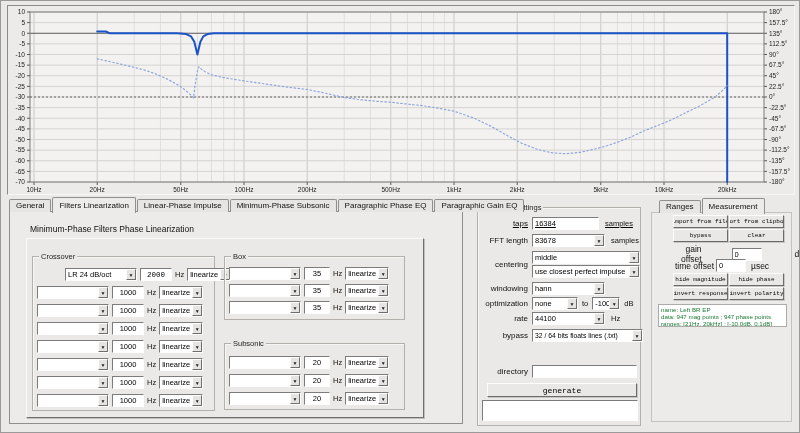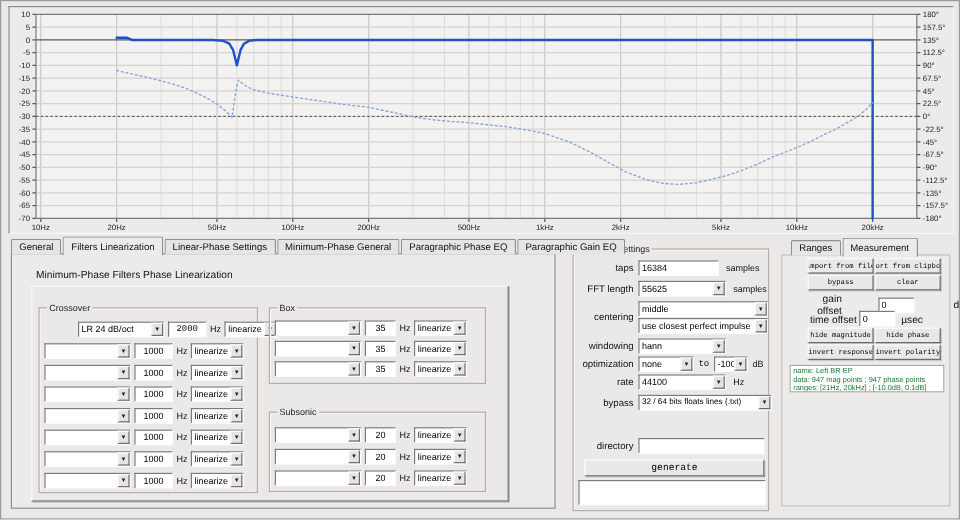--- a/index.html
+++ b/index.html
@@ -204,22 +204,22 @@
         <rect x="22" y="6" width="734" height="170" fill="none" stroke="#7a7a7a" stroke-width="1"></rect>
         <line x1="22" y1="91" x2="756" y2="91" stroke="#444444" stroke-width="0.8" stroke-dasharray="2 2"></line>
         <path d="M89.2 25.5 L97.9 25.5 L102.0 27.3 L169.1 27.3 L178.1 28.1 L183.1 30.4 L186.3 35.8 L189.4 48.5 L192.4 35.8 L195.3 30.4 L199.5 28.1 L206.0 27.3 L719.2 27.3 L719.2 176.0" fill="none" stroke="#1b52c8" stroke-width="2" stroke-linejoin="round" stroke-linecap="round"></path>
         <path d="M89.2 52.8 L105.8 56.5 L119.9 59.8 L134.9 63.6 L147.8 67.9 L161.1 74.0 L172.8 80.6 L179.8 86.3 L183.9 90.1 L185.5 91.9 L187.1 79.2 L189.4 65.0 L190.9 60.8 L193.9 63.6 L198.1 66.4 L203.5 68.8 L215.6 71.6 L236.0 74.9 L259.9 78.3 L278.9 81.1 L299.2 83.4 L319.6 87.7 L336.2 91.5 L352.8 93.8 L369.0 95.3 L382.8 96.2 L399.4 98.1 L413.5 99.5 L431.2 102.3 L446.0 105.2 L466.4 112.3 L483.0 120.3 L499.6 129.7 L513.7 137.3 L529.6 143.4 L543.1 146.7 L557.6 147.7 L572.4 146.3 L585.2 143.4 L596.4 140.6 L609.4 136.3 L623.5 130.7 L635.6 125.0 L646.4 120.8 L656.0 117.0 L668.7 111.3 L679.9 105.6 L689.9 100.9 L698.9 95.7 L707.0 91.0 L713.1 85.8 L719.2 79.7" fill="none" stroke="#8ea6de" stroke-width="1.2" stroke-linejoin="round" stroke-linecap="round" stroke-dasharray="1.5 2.5"></path>
       </svg>
   </div>
 
   <div class="tabbar" id="main-tabbar" style="left:8px;top:196px;">
       <div class="tab">General</div>
       <div class="tab sel">Filters Linearization</div>
-      <div class="tab">Linear-Phase Settings</div>
-      <div class="tab">Minimum-Phase General</div>
+      <div class="tab">Linear-Phase Impulse</div>
+      <div class="tab">Minimum-Phase Subsonic</div>
       <div class="tab">Paragraphic Phase EQ</div>
       <div class="tab">Paragraphic Gain EQ</div>
     </div>
 
   <div class="page" style="left:8px;top:210px;width:454px;height:213px;">
     <div class="heading" style="left:20px;top:12px;">Minimum-Phase Filters Phase Linearization</div>
 
     <div class="panel-raised" style="left:16px;top:26px;width:398px;height:180px;">
 
       <div class="groupbox" id="gb-crossover" style="left:5px;top:17px;width:183px;height:155px;">
@@ -401,30 +401,30 @@
             </div>
           </div>
         </div>
 
     </div>
   </div>
 
   <div class="groupbox" style="left:476px;top:206px;width:164px;height:219px;z-index:3;">
     <span class="legend">Impulse Settings</span>
 
-    <div class="irow" style="top:9px;">
+    <div class="irow" style="top:9px;text-decoration:underline;">
       <span class="ilabel">taps</span>
       <input class="tinput" style="width: 67px;" value="16384">
       <span class="unit" style="margin-left:6px;">samples</span>
     </div>
 
     <div class="irow" style="top:26px;">
       <span class="ilabel">FFT length</span>
       <div class="combo" style="width:73px;">
-        <span class="ctext">55625</span>
+        <span class="ctext">83678</span>
           <span class="carrow">▼</span>
       </div>
       <span class="unit" style="margin-left:6px;">samples</span>
     </div>
 
     <div class="irow" style="top:43px;height:27px;">
       <span class="ilabel">centering</span>
       <div style="display:flex;flex-direction:column;gap:1px;">
         <div class="combo" style="width:108px;">
           <span class="ctext">middle</span>
@@ -444,21 +444,21 @@
           <span class="carrow">▼</span>
       </div>
     </div>
 
     <div class="irow" style="top:89px;">
       <span class="ilabel">optimization</span>
       <div class="combo" style="width:46px;">
         <span class="ctext">none</span>
           <span class="carrow">▼</span>
       </div>
-      <span class="unit" style="margin:0 4px;font-family:Liberation Mono, monospace;">to</span>
+      <span class="unit" style="margin:0 4px;">to</span>
       <div class="combo" style="width:28px;">
         <span class="ctext">-100</span>
           <span class="carrow">▼</span>
       </div>
       <span class="unit" style="margin-left:4px;">dB</span>
     </div>
 
     <div class="irow" style="top:104px;align-items:center;">
       <span class="ilabel">rate</span>
       <div class="combo" style="width:73px;">

